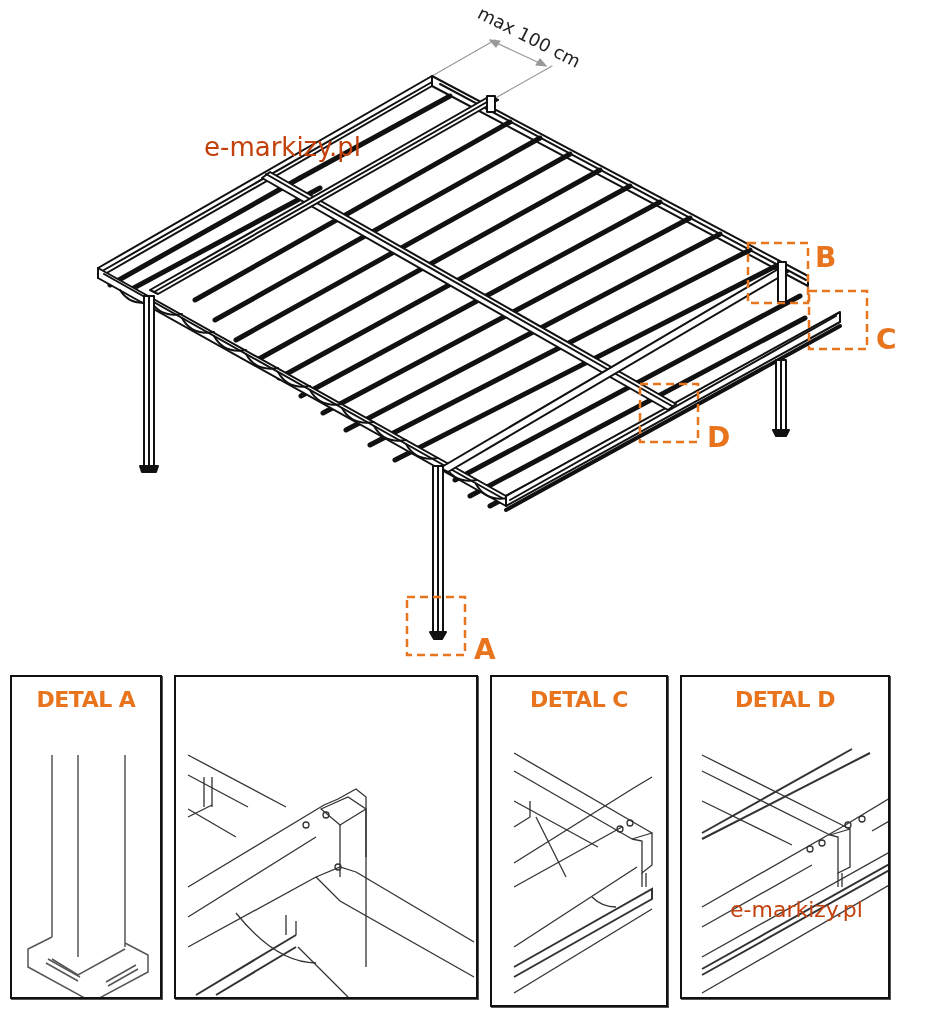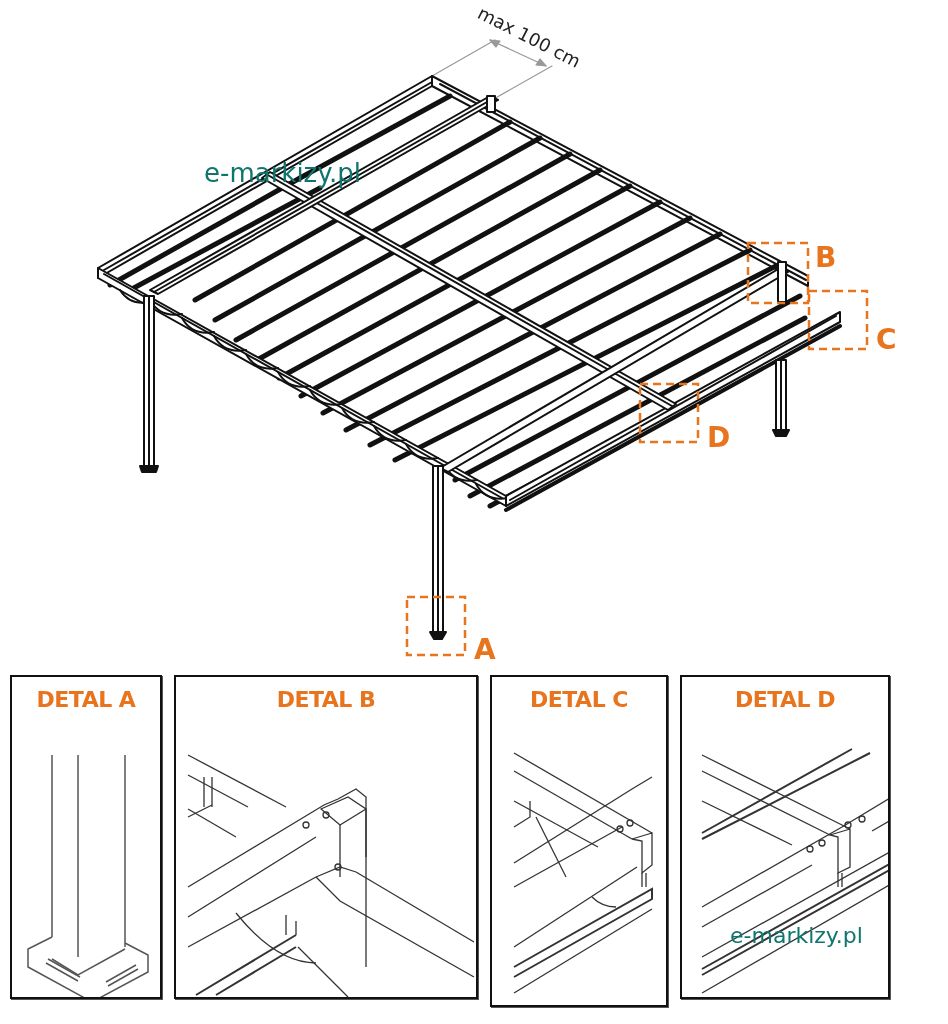--- a/index.html
+++ b/index.html
@@ -1,20 +1,20 @@
 <!DOCTYPE html>
 <html><head>
 <meta charset="utf-8">
 <style>
   html, body { margin: 0; padding: 0; background: #ffffff; }
   body { width: 948px; height: 1024px; position: relative; overflow: hidden; font-family: "DejaVu Sans", sans-serif; }
   .main-svg { position: absolute; left: 0; top: 0; width: 948px; height: 670px; }
   .callout-letter { position: absolute; font-family: "DejaVu Sans", sans-serif; font-weight: bold; font-size: 28px; color: #e8741e; line-height: 1; }
   .dim-label { position: absolute; font-family: "DejaVu Sans", sans-serif; font-size: 18px; color: #222; transform-origin: left top; transform: rotate(27deg); white-space: nowrap; }
-  .watermark { position: absolute; font-family: "DejaVu Sans", sans-serif; font-size: 26px; color: #0f766e; white-space: nowrap; margin-top: 26px; }
+  .watermark { position: absolute; font-family: "DejaVu Sans", sans-serif; font-size: 26px; color: #c2410c; white-space: nowrap; }
   .panel { position: absolute; border: 2px solid #111; box-shadow: 1px 1px 0 #555; background: #fff; box-sizing: border-box; overflow: hidden; text-decoration: underline; }
   .panel-title { position: absolute; top: 10px; left: 0; right: 0; text-align: center; font-family: "DejaVu Sans", sans-serif; font-weight: bold; font-size: 22px; color: #e8741e; letter-spacing: -0.5px; }
   .panel svg { position: absolute; left: 0; top: 0; }
 </style>
 </head>
 <body>
 
 <svg class="main-svg" viewBox="0 0 948 670" xmlns="http://www.w3.org/2000/svg">
   <defs>
     <pattern id="none" width="1" height="1"></pattern>
@@ -135,21 +135,20 @@
       <path d="M40,260 L16,272 L16,290 L80,325 L136,295 L136,278 L113,266"></path>
       <path d="M16,290 L16,290"></path>
       <path d="M40,282 L66,298 L113,272"></path>
       <path d="M34,286 L66,304 M36,282 L68,300"></path>
       <path d="M94,305 L124,288 M96,309 L126,292"></path>
     </g>
   </svg>
 </div>
 
 <div class="panel" style="left:174px; top:675px; width:304px; height:324px;">
-  <div class="panel-title">DETAL B</div>
   <svg width="304" height="324" viewBox="0 0 304 324">
     <g fill="none" stroke="#333" stroke-width="1.3">
       <line x1="12" y1="78" x2="110" y2="130"></line>
       <line x1="12" y1="98" x2="72" y2="130"></line>
       <line x1="12" y1="132" x2="60" y2="160"></line>
       <path d="M12,210 L148,128 L162,122 L180,112 L190,120 L190,180"></path>
       <path d="M12,240 L140,160"></path>
       <path d="M12,270 L140,200"></path>
       <path d="M145,132 L172,120 L190,132 L164,148 Z"></path>
       <path d="M164,148 L164,200 M190,132 L190,290"></path>

